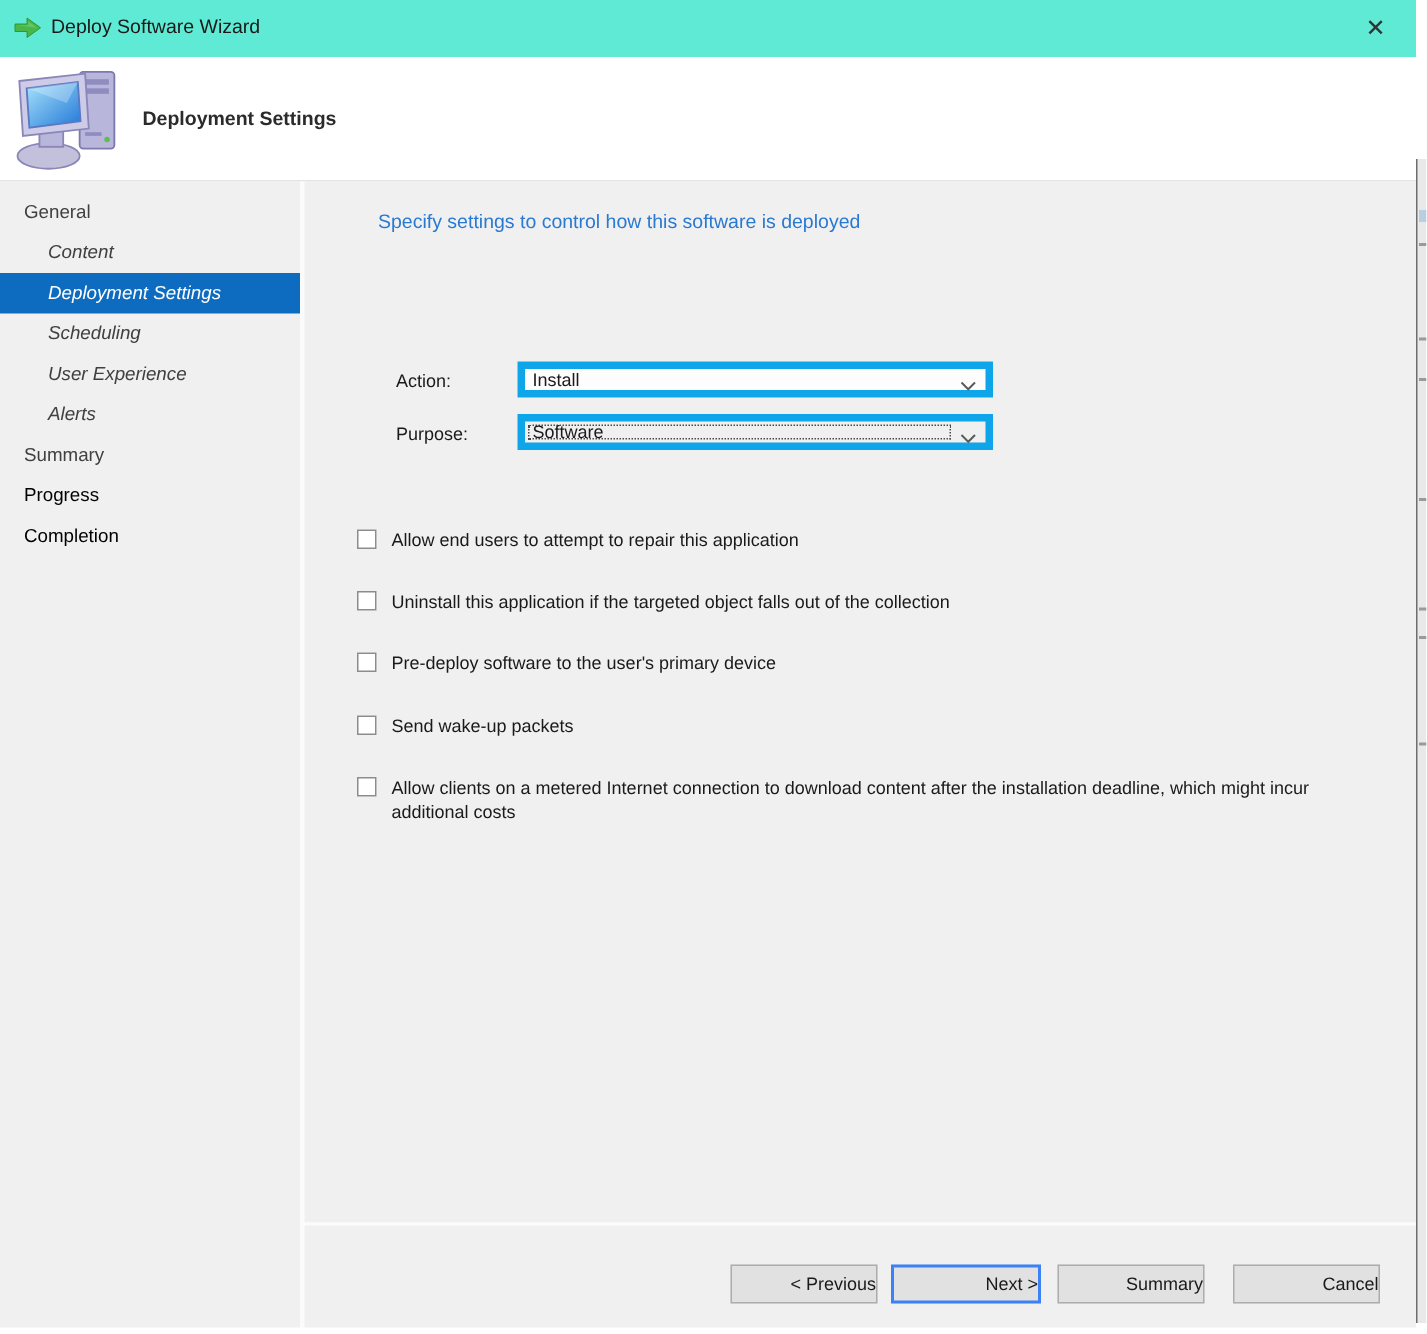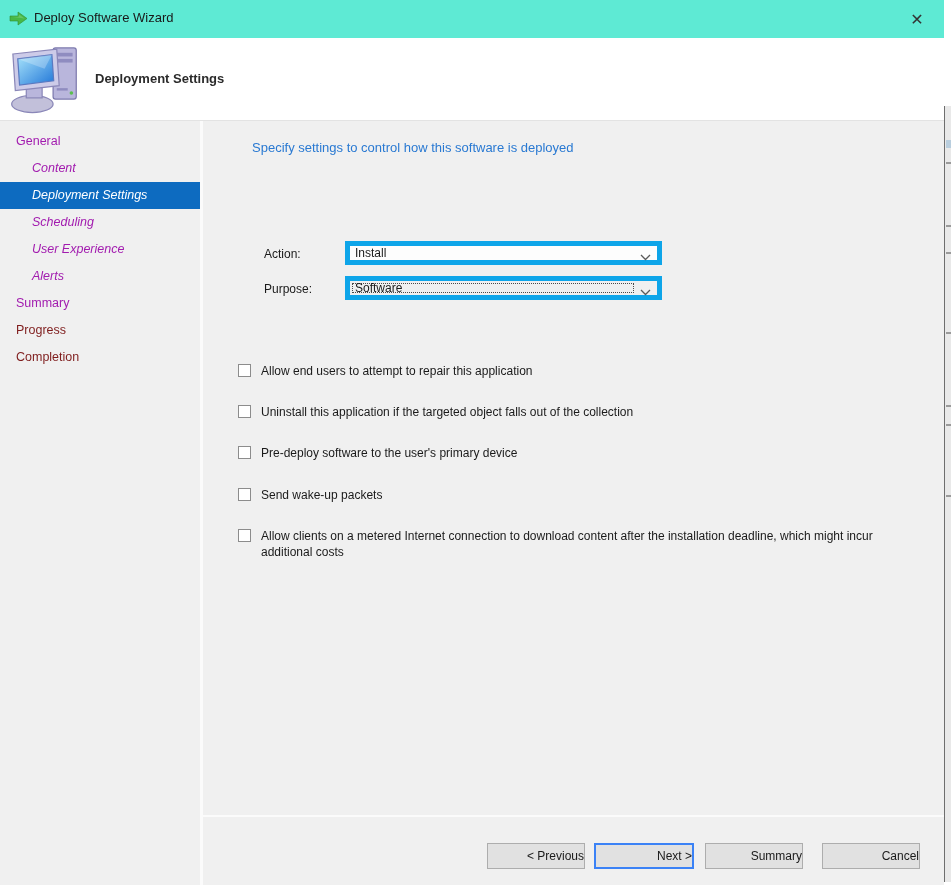--- a/index.html
+++ b/index.html
@@ -17,41 +17,41 @@
                font-size:16px; font-weight:300; color:#333; cursor:default; }
 
   
   .header { position:absolute; left:0; top:38px; width:944px; height:82px; background:#ffffff; }
   .header .pc-icon { position:absolute; left:8px; top:6px; }
   .header .header-title { position:absolute; left:95px; top:33px; font-size:13px; font-weight:bold; color:#2b2b2b; }
   .top-divider { position:absolute; left:0; top:120px; width:944px; height:1px; background:#e3e3e3; }
 
   
   .sidebar { position:absolute; left:0; top:121px; width:200px; height:764px; background:#f0f0f0; padding-top:7px; }
-  .nav-item { height:27px; line-height:27px; font-size:12.5px; padding-left:16px; color:#a21caf; white-space:nowrap; }
+  .nav-item { height:27px; line-height:27px; font-size:12.5px; padding-left:16px; color:#404040; white-space:nowrap; }
   .nav-item.indent { padding-left:32px;font-style:italic; }
   .nav-item.selected { background:#0d6bc0; color:#ffffff; }
-  .nav-item.disabled { color:#7f1d1d; }
+  .nav-item.disabled { color:#000000; }
   .v-divider { position:absolute; left:200px; top:121px; width:3px; height:764px; background:#fbfbfb; }
 
   
   .content { position:absolute; left:203px; top:121px; width:741px; height:694px; background:#f0f0f0; }
   .page-heading { position:absolute; left:49px; top:19px; font-size:13px; color:#2979d2; }
 
   .field-label { position:absolute; left:61px; font-size:12px; color:#1a1a1a; }
   .combo { position:absolute; left:142px; width:317px; height:24px; background:#fdfdfd;
            border:5px solid #0ea5e9; font-size:12px; display:flex; align-items:center;
            padding-left:5px; cursor:default; }
   .combo .chevron { position:absolute; right:6px; top:8px; }
   .combo.focused { background:#f0f0f0; }
   .combo.focused .focus-rect { position:absolute; left:2px; top:2px; bottom:2px; right:23px;
                                border:1px dotted #4a4a4a; }
   .combo .combo-value { position:relative; z-index:1; }
 
-  .check-row { position:absolute; left:35px; display:flex; align-items:flex-start;margin-top:11px; }
+  .check-row { position:absolute; left:35px; display:flex; align-items:flex-start; }
   .checkbox { width:13px; height:13px; background:#ffffff; border:1px solid #8c8c8c; flex:0 0 13px; margin-top:1px; }
   .check-label { margin-left:10px; font-size:12px; line-height:16px; color:#1a1a1a; max-width:650px; }
 
   
   .footer-divider { position:absolute; left:203px; top:815px; width:741px; height:2px; background:#fbfbfb; }
   .footer { position:absolute; left:203px; top:817px; width:741px; height:68px; background:#f0f0f0; }
   .btn { position:absolute; top:26px; width:98px; height:26px; background:#e1e1e1; border:1px solid #adadad;
          font-family:"Liberation Sans", sans-serif; font-size:12px; color:#1a1a1a; text-align:right;
          line-height:24px; cursor:default; }
   .btn.default { width:100px; border:2px solid #3b82f6; line-height:22px; }

